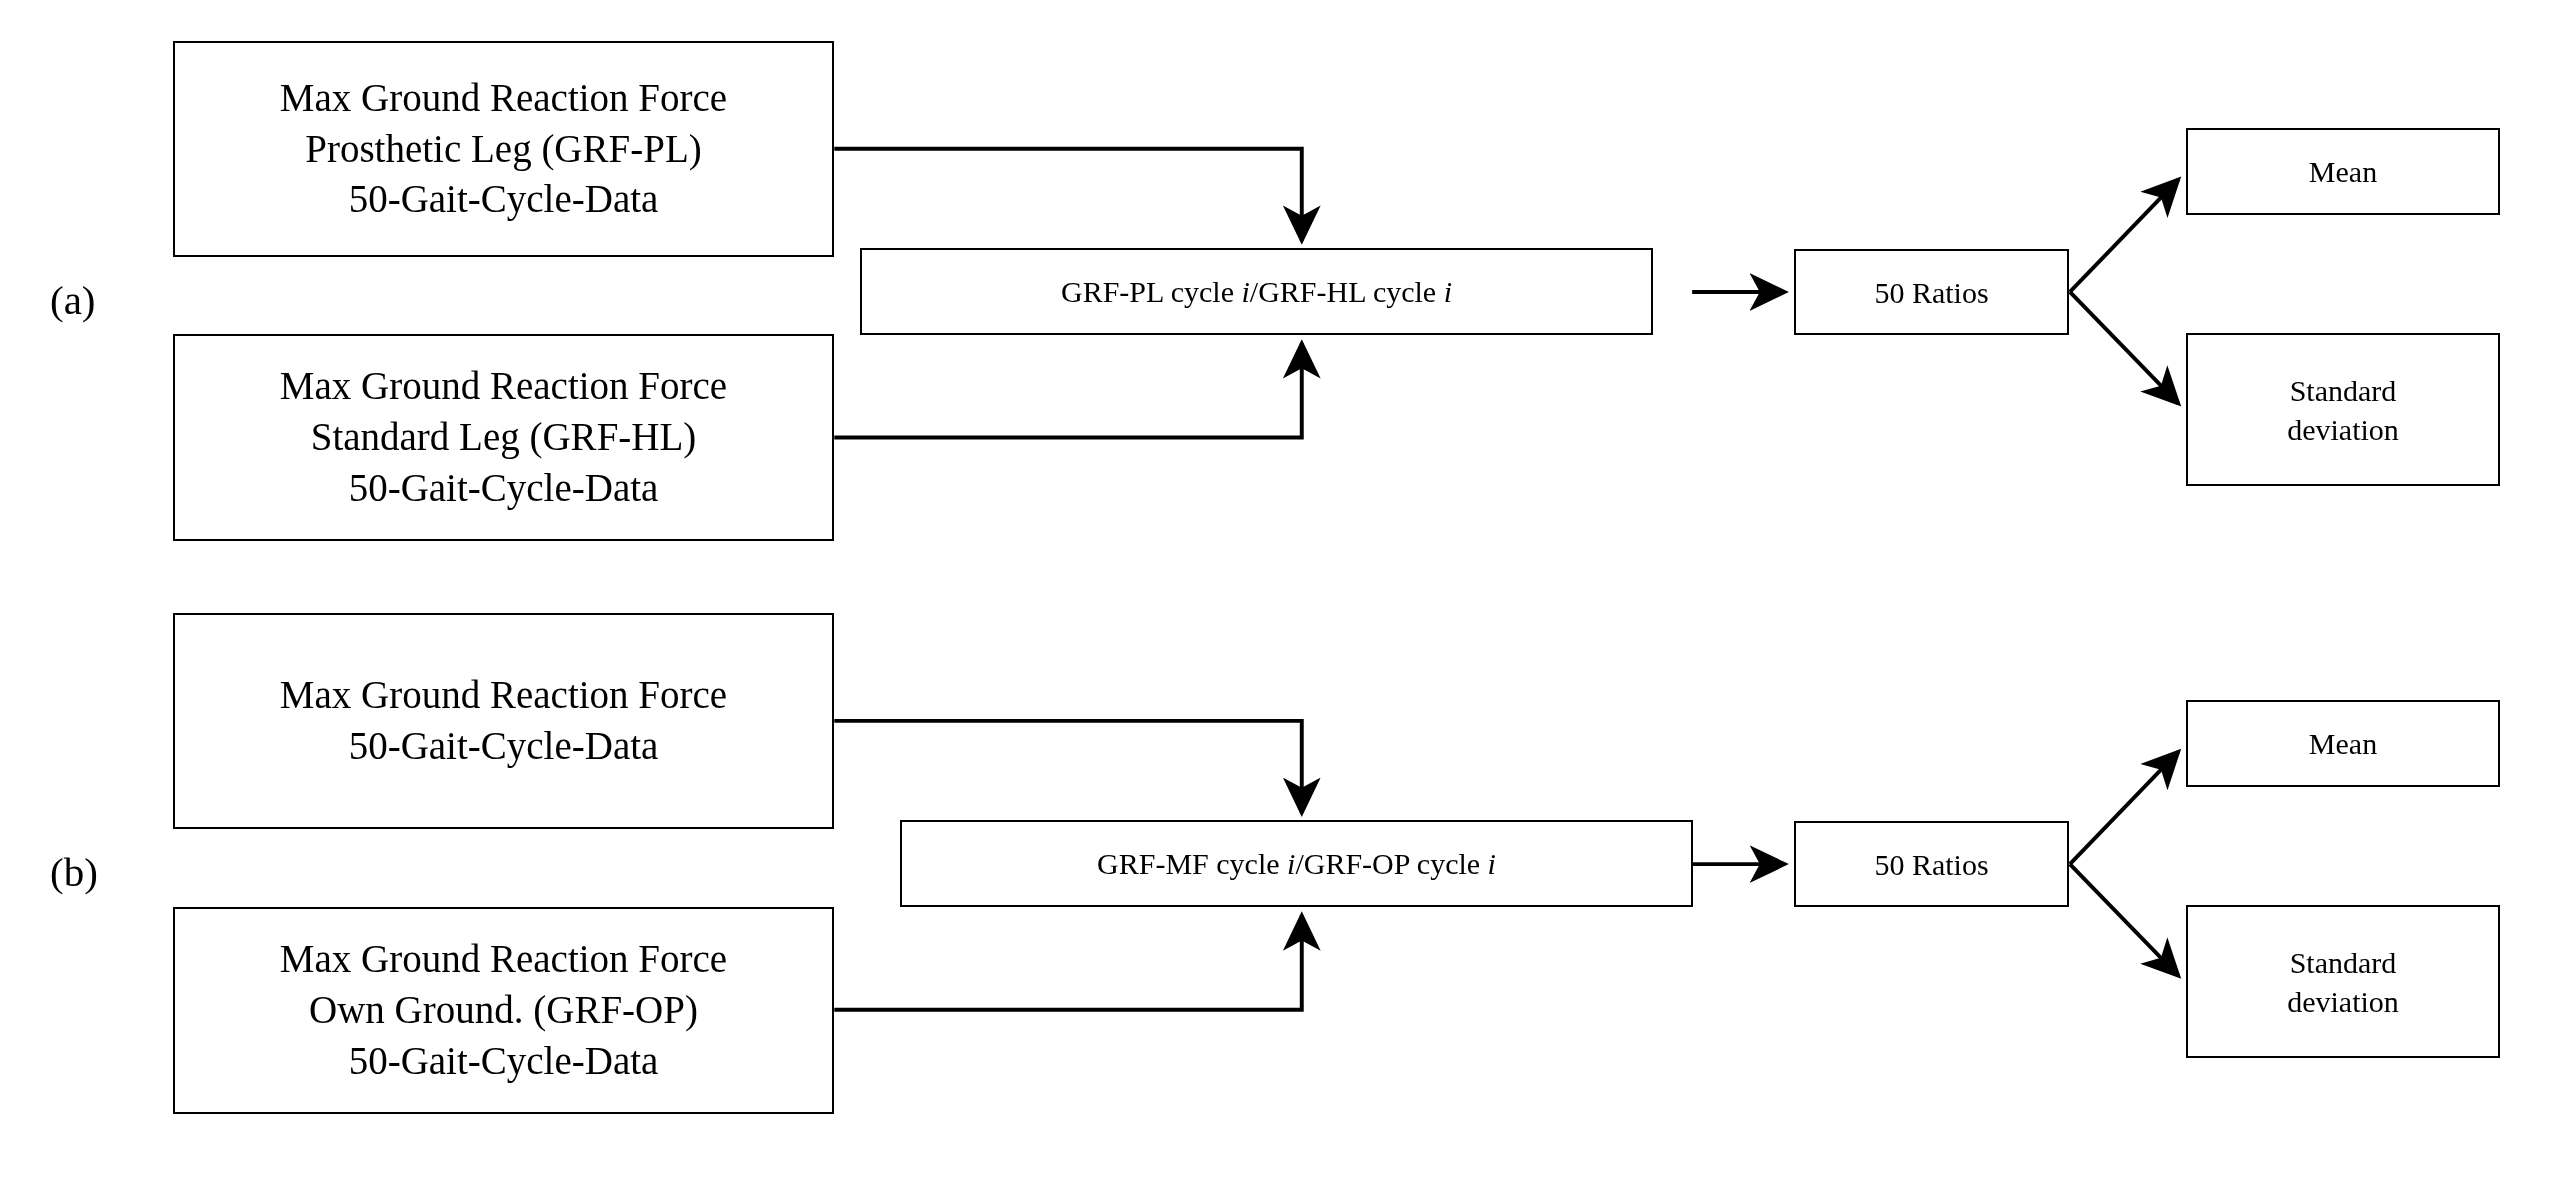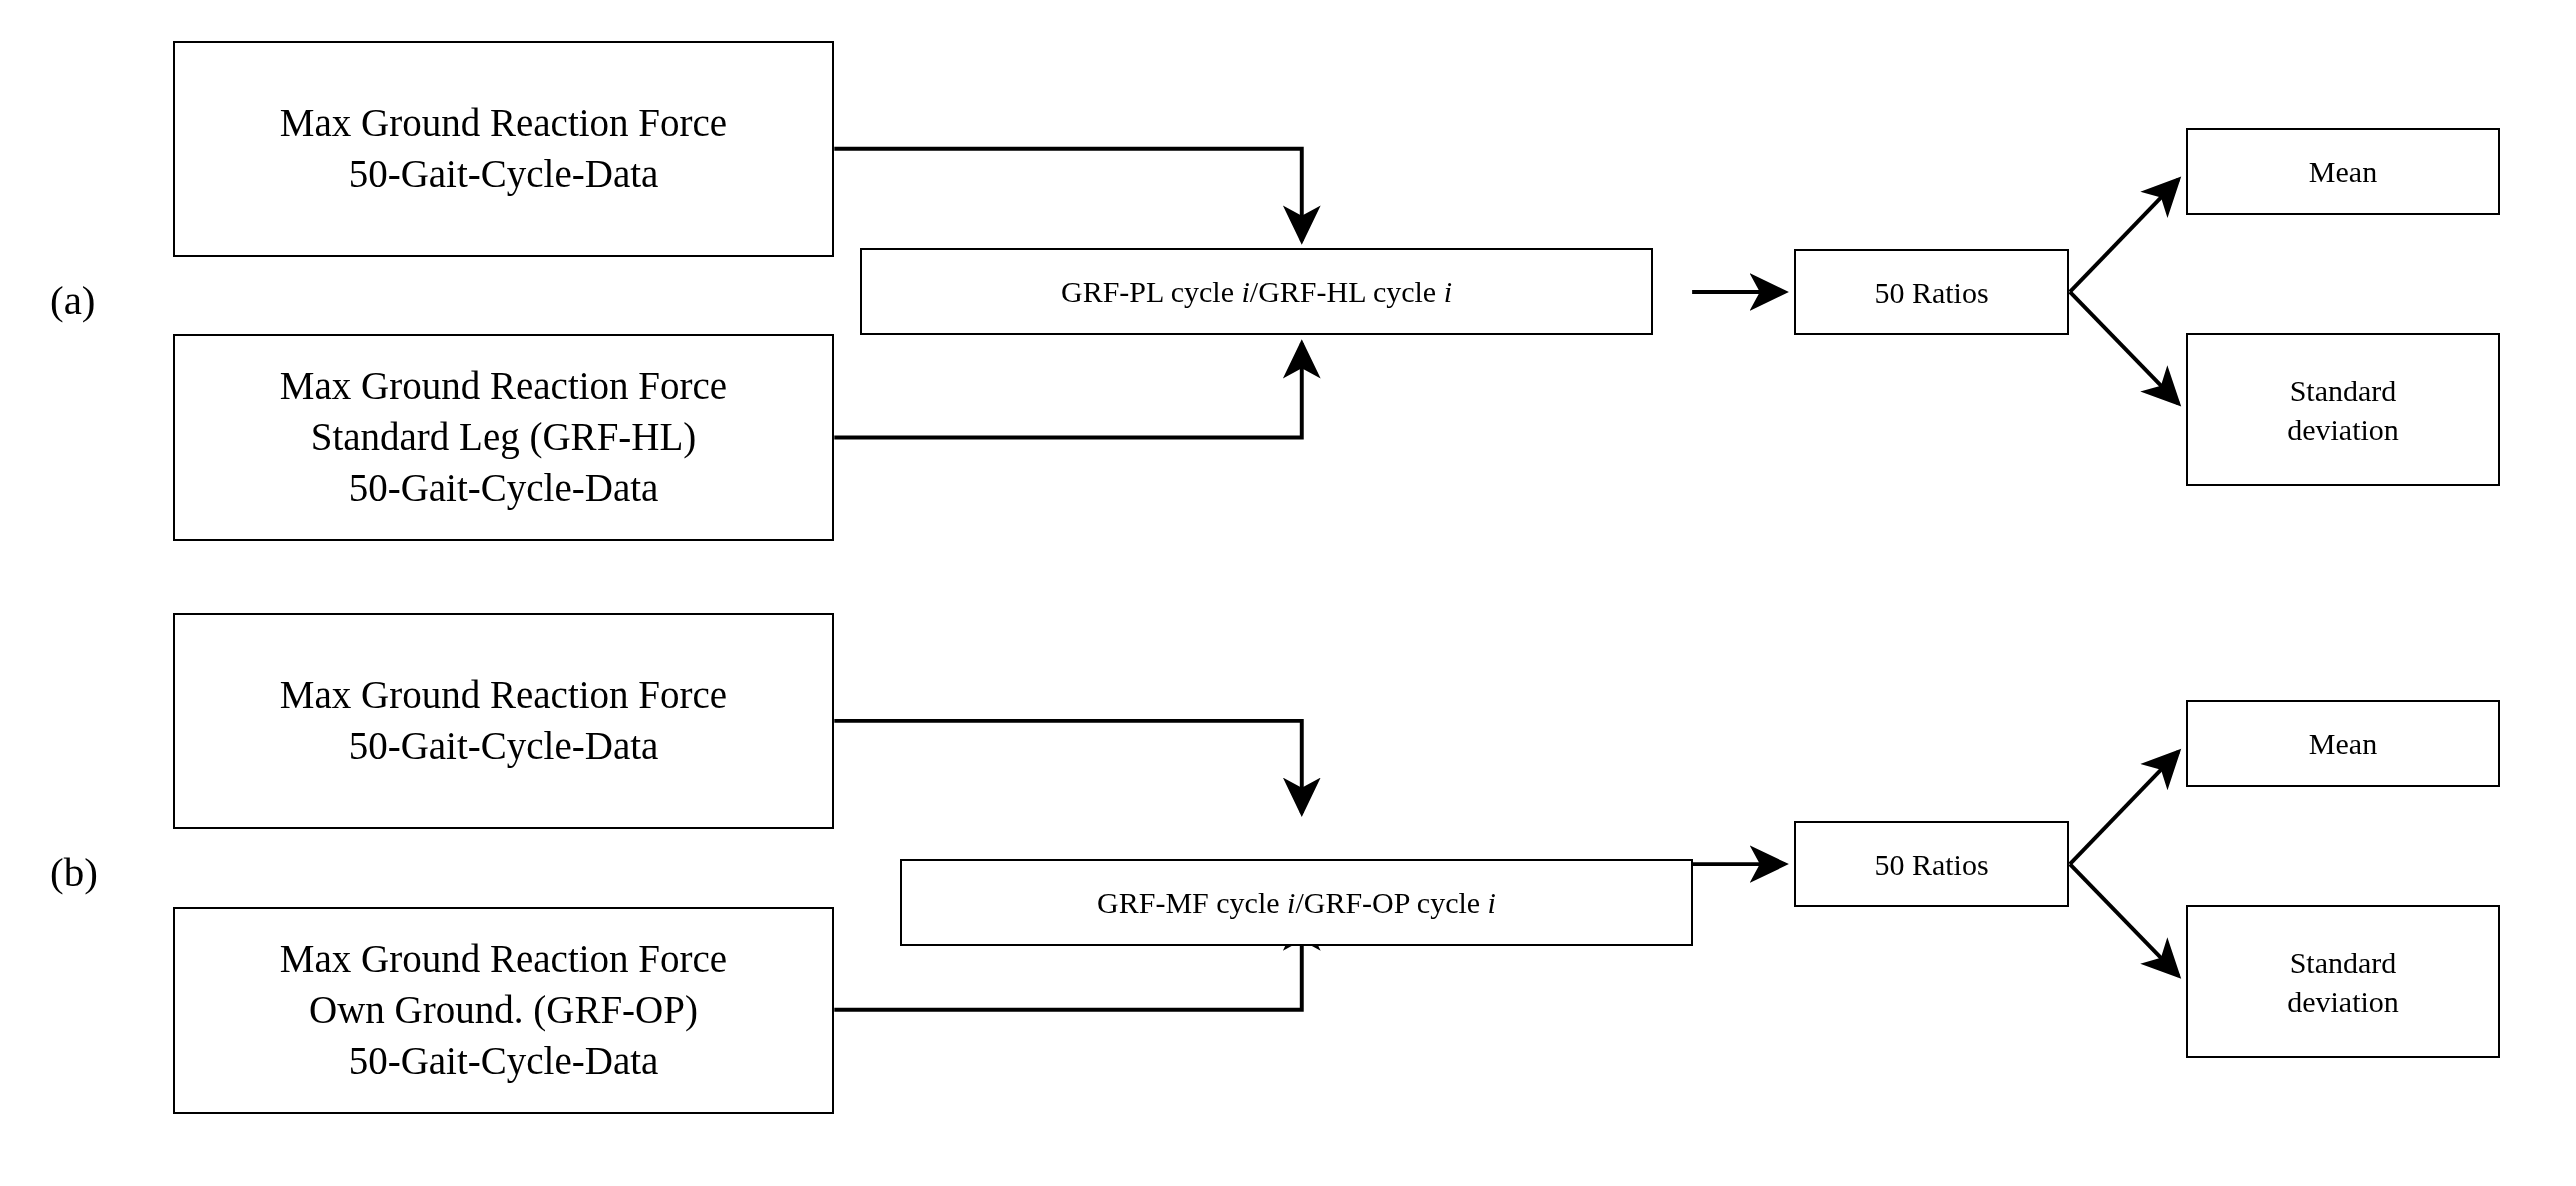--- a/index.html
+++ b/index.html
@@ -42,20 +42,21 @@
       <path d="M2150,1098 L2268,1098" fill="none" stroke="#000" stroke-width="5" marker-end="url(#ah)"></path>
       <path d="M2630,1098 L2768,955" fill="none" stroke="#000" stroke-width="5" marker-end="url(#ah)"></path>
       <path d="M2630,1098 L2768,1240" fill="none" stroke="#000" stroke-width="5" marker-end="url(#ah)"></path>
     </g>
   </svg>
 
   <div class="panel-label" style="left:50px;top:280px;">(a)</div>
 
   <div class="node f-big" style="left:173px;top:41px;width:661px;height:216px;">
     <span class="ln">Max Ground Reaction Force</span>
+    <span class="ln">Prosthetic Leg (GRF-PL)</span>
     <span class="ln">50-Gait-Cycle-Data</span>
   </div>
 
   <div class="node f-big" style="left:173px;top:334px;width:661px;height:207px;">
     <span class="ln">Max Ground Reaction Force</span>
     <span class="ln">Standard Leg (GRF-HL)</span>
     <span class="ln">50-Gait-Cycle-Data</span>
   </div>
 
   <div class="node f-mid" style="left:860px;top:248px;width:793px;height:87px;">
@@ -81,21 +82,21 @@
     <span class="ln">Max Ground Reaction Force</span>
     <span class="ln">50-Gait-Cycle-Data</span>
   </div>
 
   <div class="node f-big" style="left:173px;top:907px;width:661px;height:207px;">
     <span class="ln">Max Ground Reaction Force</span>
     <span class="ln">Own Ground. (GRF-OP)</span>
     <span class="ln">50-Gait-Cycle-Data</span>
   </div>
 
-  <div class="node f-mid" style="left:900px;top:820px;width:793px;height:87px;margin-top:39px;">
+  <div class="node f-mid" style="left:900px;top:820px;width:793px;height:87px;">
     <span class="ln"><span>GRF-MF cycle </span><span class="it">i</span><span>/GRF-OP cycle </span><span class="it">i</span></span>
   </div>
 
   <div class="node f-mid" style="left:1794px;top:821px;width:275px;height:86px;">
     <span class="ln">50 Ratios</span>
   </div>
 
   <div class="node f-mid" style="left:2186px;top:700px;width:314px;height:87px;">
     <span class="ln">Mean</span>
   </div>

